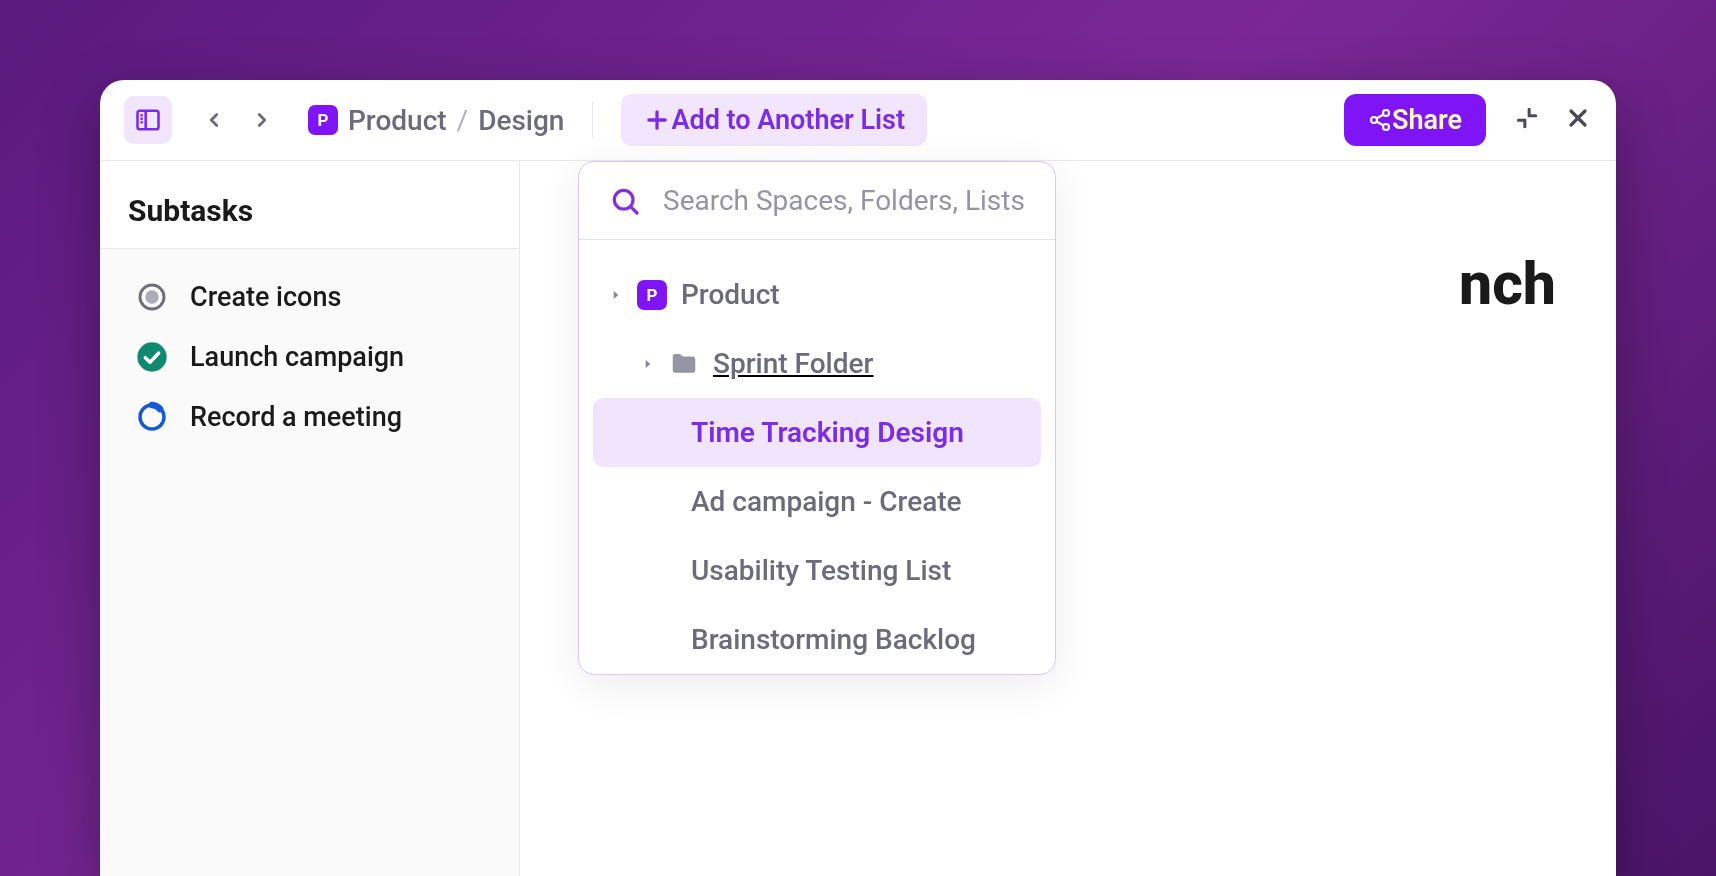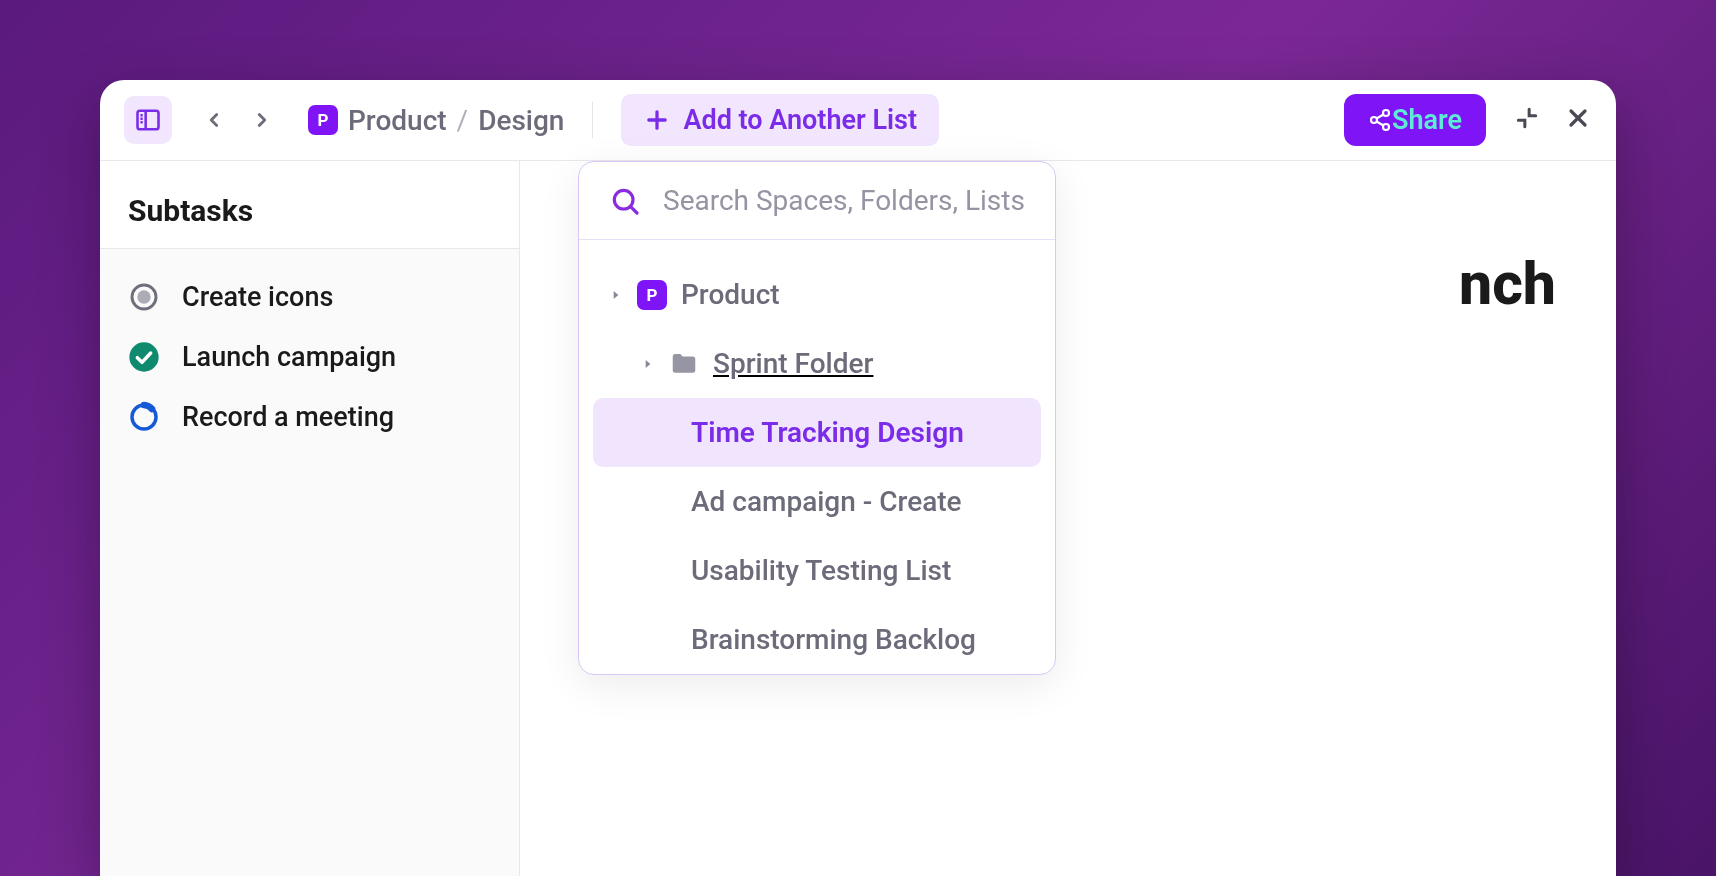--- a/index.html
+++ b/index.html
@@ -80,35 +80,35 @@
 }
 .toolbar-divider {
   width: 1px;
   height: 36px;
   background: #e4e4ea;
   margin: 0 20px;
 }
 .add-list-btn {
   display: flex;
   align-items: center;
-  gap: 12px;
+  gap: 0;
   background: #f1e6fd;
   padding: 10px 22px;
   border-radius: 10px;
   color: #7b2ce8;
   font-size: 27px;
   font-weight: 600;
   cursor: pointer;
 }
 .toolbar-spacer { flex: 1; }
 .share-btn {
   display: flex;
   align-items: center;
   background: #7f15f6;
-  color: #5eead4;
+  color: #fef9c3;
   padding: 10px 24px;
   border-radius: 12px;
   font-size: 27px;
   font-weight: 600;
   cursor: pointer;
 }
 .right-controls {
   display: flex;
   align-items: center;
   gap: 24px;
@@ -128,21 +128,21 @@
   border-bottom: 1px solid #e8e8ec;
   background: #fff;
 }
 .sidebar-title {
   font-size: 30px;
   font-weight: 700;
   color: #1a1a1a;
   margin-top: 8px;
 }
 .subtask-list {
-  padding: 18px 0;
+  padding: 18px 8px;
 }
 .subtask-item {
   display: flex;
   align-items: center;
   gap: 22px;
   padding: 14px 28px;
   cursor: pointer;
 }
 .subtask-label {
   font-size: 27px;

